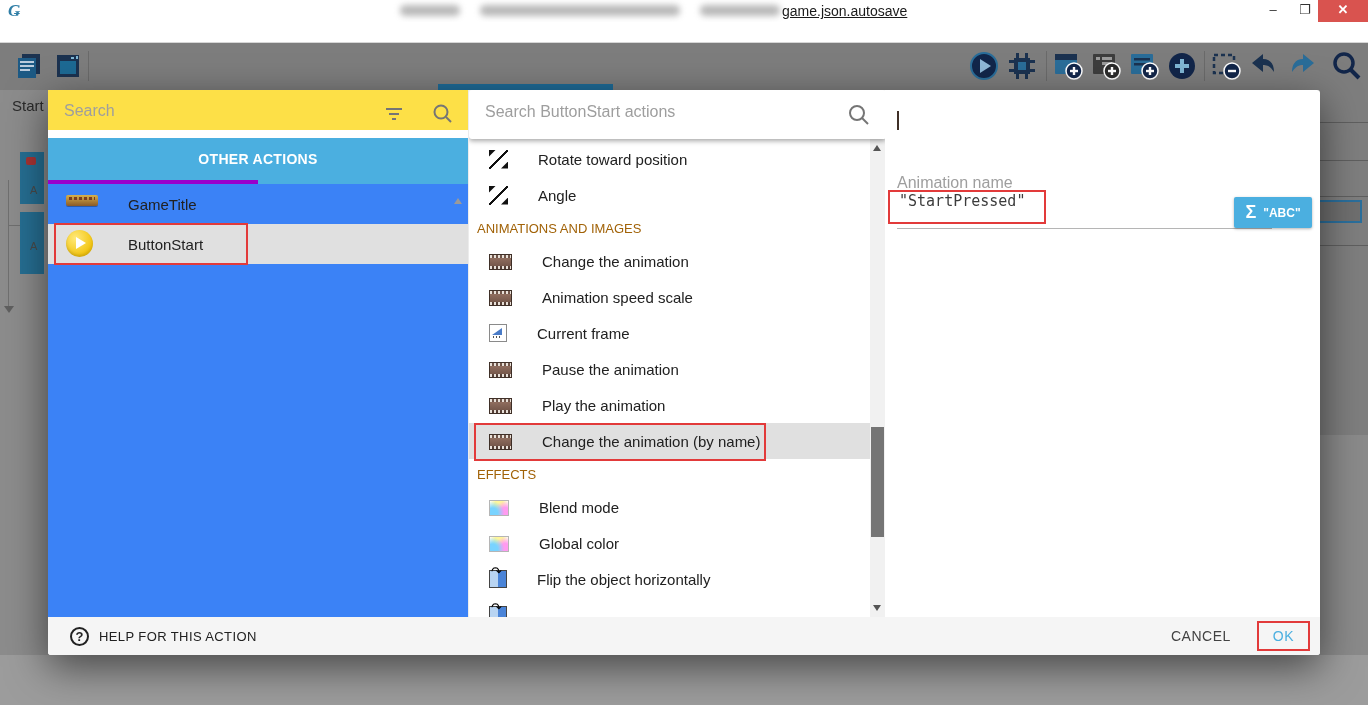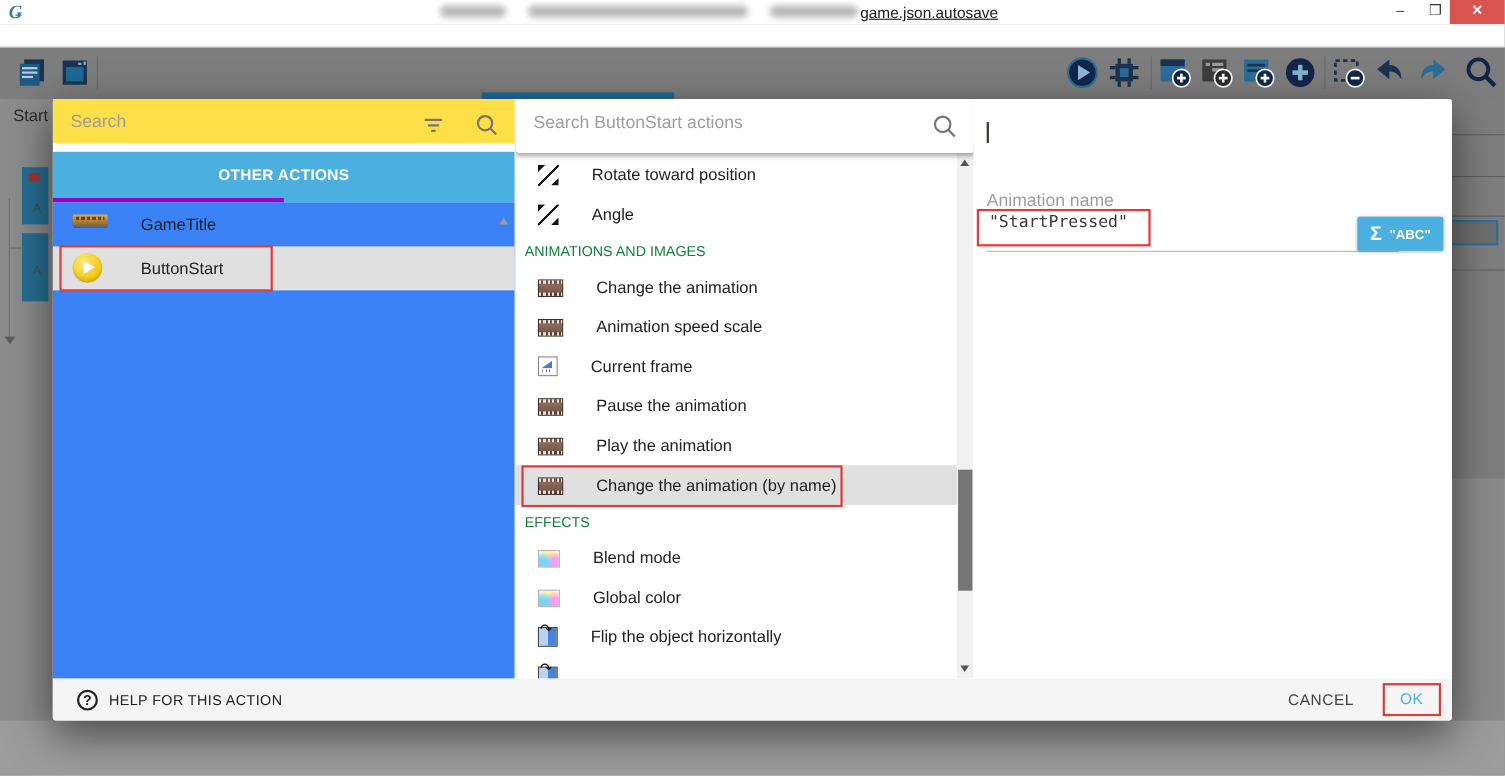--- a/index.html
+++ b/index.html
@@ -65,21 +65,21 @@
   .m-search { position:absolute; left:0; top:0; width:417px; height:49px; background:#fff; border-radius:3px; box-shadow:0 2px 5px rgba(0,0,0,.35); z-index:5; }
   .m-search input { position:absolute; left:16px; top:13px; width:330px; border:none; outline:none; font-size:16px; color:#000000; background:transparent; font-family:"Liberation Sans",sans-serif; }
   .m-search input::placeholder { color:#9e9e9e; }
   .m-mag { left:378px; top:13px; }
   .act-list { position:absolute; left:0; top:49px; width:402px; height:478px; background:#fff; padding-top:2px; overflow:hidden; }
   .act-row { position:relative; height:36px; display:flex; align-items:center; padding-left:20px; }
   .act-row.selected { background:#e0e0e0; }
   .act-row .act-label { margin-left:30px; font-size:15px; color:#212121; white-space:nowrap; }
   .act-row.annotated::after { content:''; position:absolute; left:5px; top:0px; width:288px; height:34px; border:2px solid #e23a3a; pointer-events:none; }
   .act-row.t-header { height:30px; padding-left:8px; }
-  .act-row.t-header .act-label { margin-left:0; font-size:13px; color:#15803d; }
+  .act-row.t-header .act-label { margin-left:0; font-size:13px; color:#a16207; }
   .m-scrollbar { position:absolute; right:0; top:49px; width:15px; height:478px; background:#f1f1f1; }
   .m-thumb { position:absolute; left:1px; top:288px; width:13px; height:110px; background:#757575; }
   .m-arrow-up { position:absolute; left:3px; top:6px; width:0; height:0; border-left:4px solid transparent; border-right:4px solid transparent; border-bottom:6px solid #555; }
   .m-arrow-down { position:absolute; left:3px; bottom:6px; width:0; height:0; border-left:4px solid transparent; border-right:4px solid transparent; border-top:6px solid #555; }
 
   
   .desc-icon { position:absolute; left:12px; top:22px; }
   .desc-text { position:absolute; left:40px; top:12px; width:382px; font-size:15px; line-height:24px; color:#212121; }
   .field-label { position:absolute; left:12px; top:84px; font-size:16px; color:#9e9e9e; }
   .field-value { position:absolute; left:14px; top:102px; width:300px; border:none; outline:none; background:transparent; font-family:"DejaVu Sans Mono", monospace; font-size:15px; color:#3c3c3c; }

